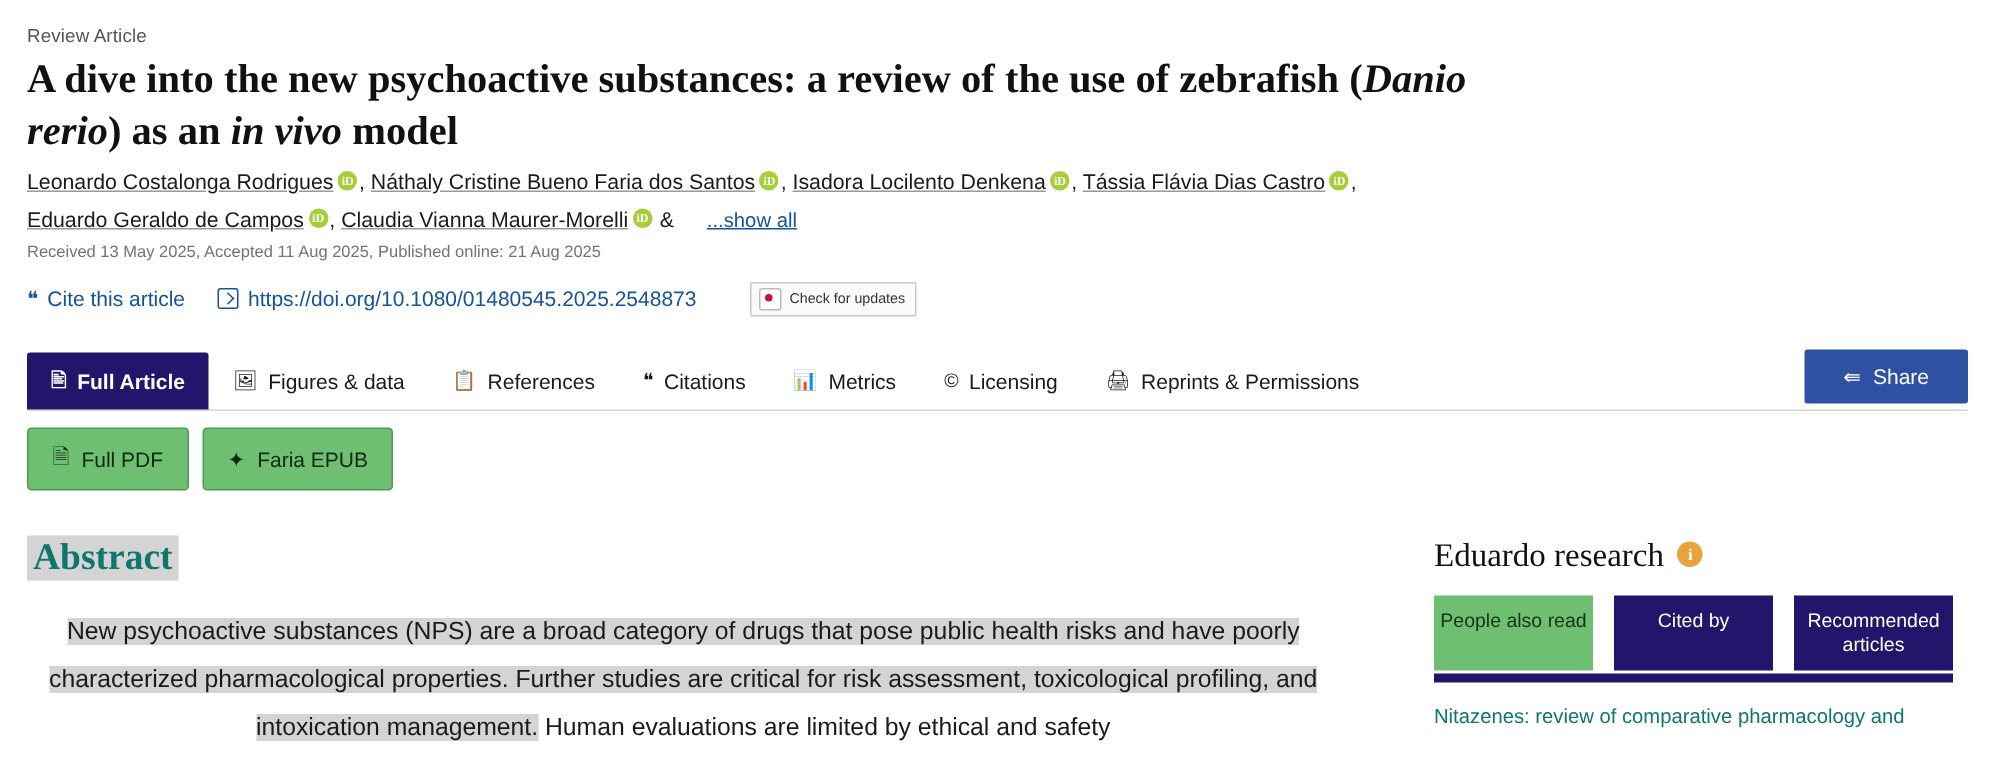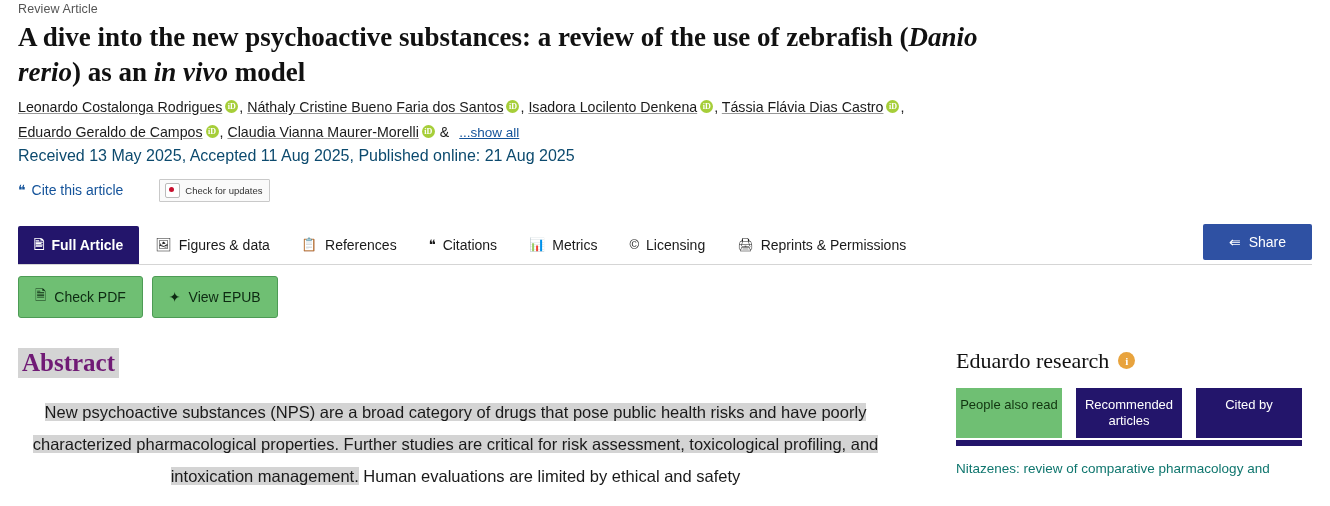--- a/index.html
+++ b/index.html
@@ -13,21 +13,21 @@
     overflow: hidden;
     font-family: "Liberation Sans", sans-serif;
     color: #222222;
   }
   .page {
     position: relative;
     width: 1330px;
     height: 506px;
   }
   .content {
-    padding: 2px 18px 0 18px;
+    padding: 17px 18px 0 18px;
   }
   .article-type {
     font-size: 12.5px;
     color: #555555;
     margin: 0 0 4px 0;
     letter-spacing: 0.1px;
   }
   .title {
     font-family: "Liberation Serif", serif;
     font-size: 27px;
@@ -72,27 +72,27 @@
     font-size: 8px;
     line-height: 13px;
     text-align: center;
     color: #ffffff;
     font-family: "Liberation Serif", serif;
     font-weight: bold;
   }
   .showall {
     color: #14539a;
     text-decoration: underline;
-    margin-left: 10px;
+    margin-left: 22px;
     cursor: pointer;
     font-size: 13.5px;
   }
   .dates {
-    font-size: 16px;
-    color: #0c4a6e;
+    font-size: 11px;
+    color: #737373;
     margin-top: 3px;
   }
   .meta-row {
     margin-top: 14px;
     display: flex;
     align-items: center;
     gap: 22px;
     position: relative;
   }
   .cite-link, .doi-link {
@@ -231,21 +231,21 @@
     gap: 0;
   }
   .left-col {
     width: 900px;
     flex: none;
   }
   .abstract-head {
     font-family: "Liberation Serif", serif;
     font-size: 25px;
     font-weight: bold;
-    color: #701a75;
+    color: #0f766e;
     background: #d4d4d4;
     display: inline-block;
     padding: 1px 4px;
     margin: 0 0 18px 0;
   }
   .abstract-body {
     font-size: 16.5px;
     line-height: 1.95;
     color: #1a1a1a;
     max-width: 875px;
@@ -325,20 +325,24 @@
 
     <div class="authors"><span class="author-link">Leonardo Costalonga Rodrigues</span><span class="orcid"></span>, <span class="author-link">Náthaly Cristine Bueno Faria dos Santos</span><span class="orcid"></span>, <span class="author-link">Isadora Locilento Denkena</span><span class="orcid"></span>, <span class="author-link">Tássia Flávia Dias Castro</span><span class="orcid"></span>,<br><span class="author-link">Eduardo Geraldo de Campos</span><span class="orcid"></span>, <span class="author-link">Claudia Vianna Maurer-Morelli</span><span class="orcid"></span> <span>&amp;</span><span class="showall">...show all</span></div>
 
     <div class="dates">Received 13 May 2025, Accepted 11 Aug 2025, Published online: 21 Aug 2025</div>
 
     <div class="meta-row">
       <span class="cite-link">
           <span class="glyph">❝</span>
           <span>Cite this article</span>
         </span>
+      <span class="doi-link">
+          <span class="doi-icon"></span>
+          <span>https://doi.org/10.1080/01480545.2025.2548873</span>
+        </span>
       <span class="crossmark">
           <span class="cm-logo"></span>
           <span>Check for updates</span>
         </span>
     </div>
 
     <div class="tabs-wrap">
       <div class="tabs">
         <div class="tab active">
             <span class="ic">🖹</span>
@@ -371,42 +375,42 @@
       </div>
       <button class="share-btn">
           <span>⇚</span>
           <span>Share</span>
         </button>
     </div>
 
     <div class="dl-row">
       <button class="dl-btn">
           <span>🗎</span>
-          <span>Check PDF</span>
+          <span>Full PDF</span>
         </button>
       <button class="dl-btn">
           <span>✦</span>
-          <span>View EPUB</span>
+          <span>Faria EPUB</span>
         </button>
     </div>
 
     <div class="main-cols">
       <div class="left-col">
         <div class="abstract-head">Abstract</div>
         <div class="abstract-body"><span class="hl">New psychoactive substances (NPS) are a broad category of drugs that pose public health risks and have poorly characterized pharmacological properties. Further studies are critical for risk assessment, toxicological profiling, and intoxication management.</span><span> Human evaluations are limited by ethical and safety</span></div>
       </div>
       <div class="right-col">
         <div class="related-head">
             <span>Eduardo research</span>
             <span class="info-badge">i</span>
           </div>
         <div class="rel-tabs">
           <div class="rel-tab active">People also read</div>
+          <div class="rel-tab">Cited by</div>
           <div class="rel-tab">Recommended articles</div>
-          <div class="rel-tab">Cited by</div>
         </div>
         <div class="rel-panel">
           <div class="rel-item">Nitazenes: review of comparative pharmacology and</div>
         </div>
       </div>
     </div>
 
   </div>
 </div>
 

